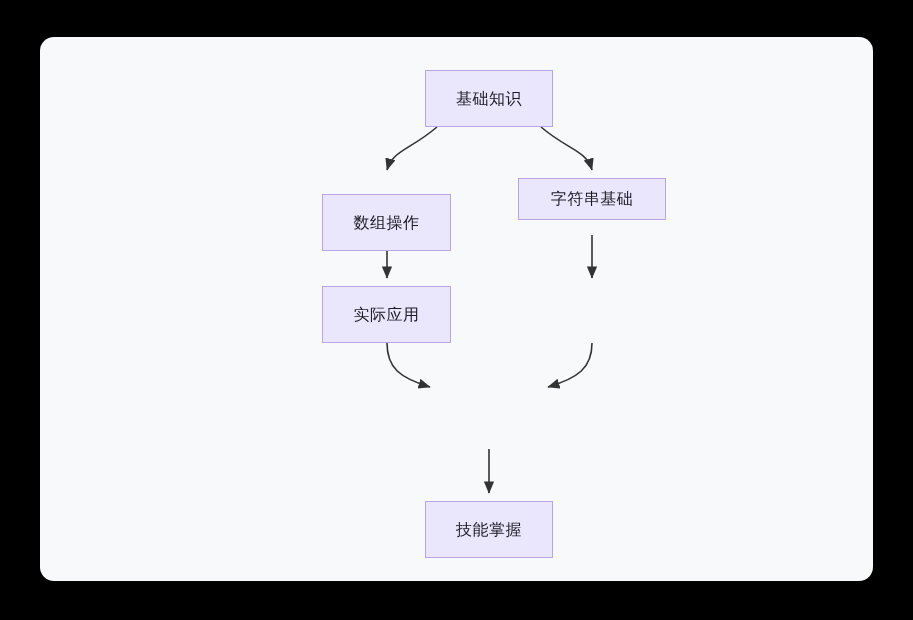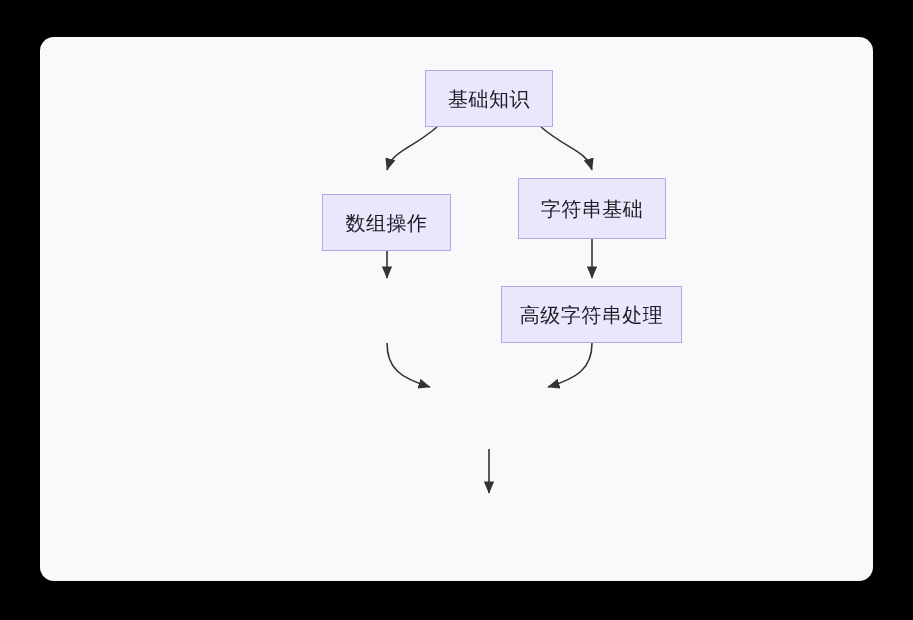--- a/index.html
+++ b/index.html
@@ -39,21 +39,21 @@
   .node-box {
     position: absolute;
     box-sizing: border-box;
     background: #eae6fc;
     border: 1.4px solid #b9a5e3;
     display: flex;
     align-items: center;
     justify-content: center;
   }
   .node-label {
-    font-size: 20px;
+    font-size: 16px;
     color: #1b1b24;
     letter-spacing: 0.5px;
     white-space: nowrap;
     line-height: 1;
   }
 </style>
 </head>
 <body>
 
 <div id="canvas">
@@ -78,23 +78,26 @@
   </svg>
 
   <div class="node-box" style="left:425px; top:70px; width:128px; height:57px;">
     <span class="node-label">基础知识</span>
   </div>
 
   <div class="node-box" style="left:322px; top:194px; width:129px; height:57px;">
     <span class="node-label">数组操作</span>
   </div>
 
-  <div class="node-box" style="left:518px; top:178px; width:148px; height:61px;">
+  <div class="node-box" style="left:518px; top:178px; width:148px; height:42px;">
     <span class="node-label">字符串基础</span>
   </div>
 
-
-  <div class="node-box" style="left:501px; top:286px; width:181px; height:57px;">
-    <span class="node-label">高级字符串处理</span>
+  <div class="node-box" style="left:322px; top:286px; width:129px; height:57px;">
+    <span class="node-label">实际应用</span>
   </div>
 
 
+
+  <div class="node-box" style="left:425px; top:501px; width:128px; height:57px;">
+    <span class="node-label">技能掌握</span>
+  </div>
 </div>
 
 </body></html>

